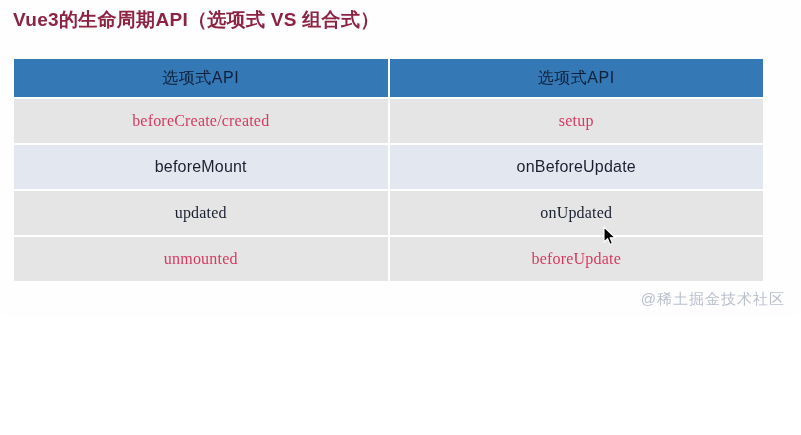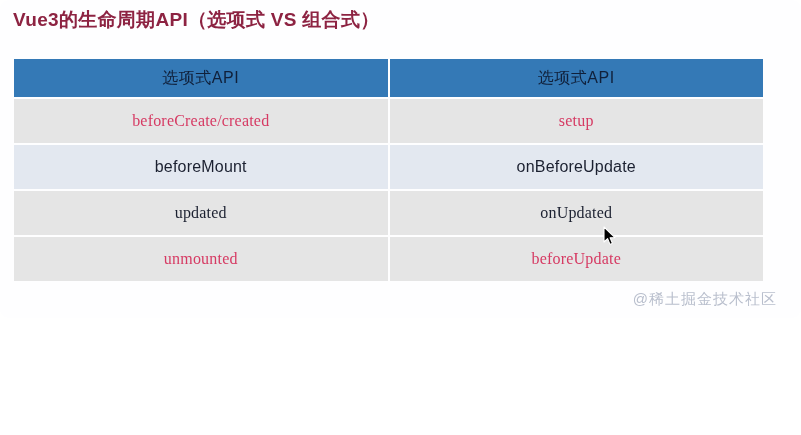--- a/index.html
+++ b/index.html
@@ -85,21 +85,21 @@
   tr.row-light td.text-red {
     color: #d63a63;
   }
   td.text-dark {
     color: #1b2030;
   }
 
   
   .watermark {
     position: absolute;
-    right: 24px;
+    right: 16px;
     bottom: 9px;
     font-size: 15px;
     color: #b9bfcd;
     letter-spacing: 1px;
     white-space: nowrap;
     pointer-events: none;
   }
 
   
   .cursor {

